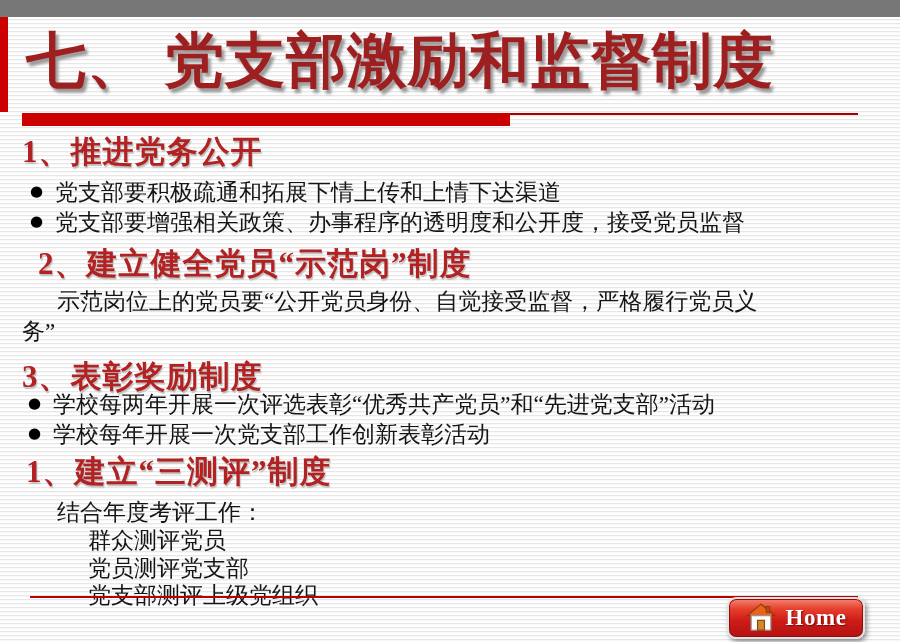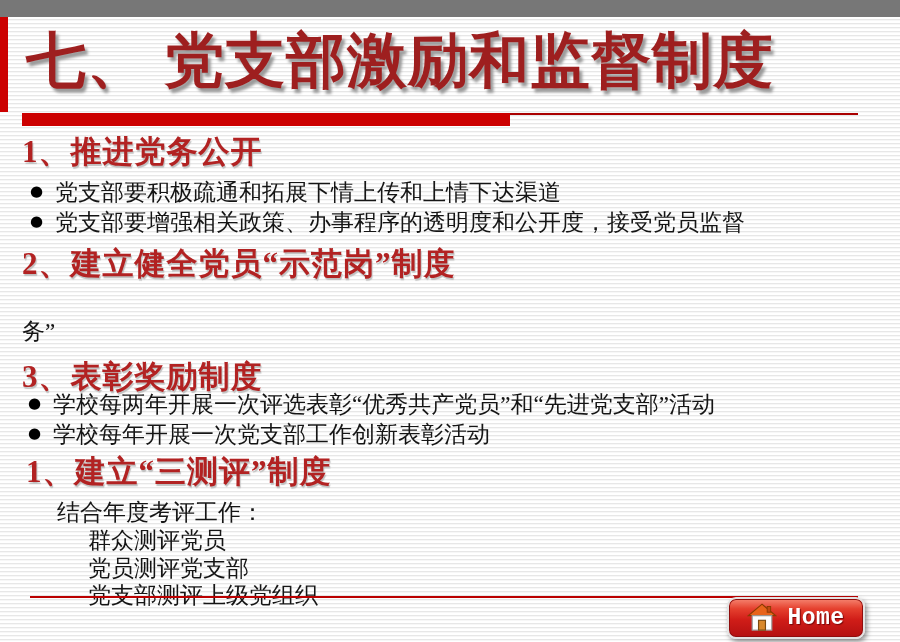--- a/index.html
+++ b/index.html
@@ -28,21 +28,21 @@
   
   .rule-thick{left:22px;top:96px;width:488px;height:13px;background:#cc0000;}
   .rule-thin{left:510px;top:96px;width:348px;height:2px;background:#aa0000;}
   
   .h{
     font-size:31px;font-weight:bold;color:#b22222;
     white-space:nowrap;letter-spacing:1px;
     text-shadow:1px 2px 1px #c0c0c0;
   }
   .h1{left:22px;top:114px;}
-  .h2{left:22px;top:226px;}
+  .h2{left:38px;top:226px;}
   .h3{left:22px;top:339px;}
   .h4{left:26px;top:434px;}
   
   .body-line{font-size:23px;color:#151515;white-space:nowrap;}
   .bullet-row{display:flex;align-items:flex-start;}
   .bullet-mark{
     font-size:15px;color:#000;line-height:23px;
     margin-right:12px;margin-top:3px;
     font-family:"DejaVu Sans",sans-serif;
   }
@@ -63,21 +63,21 @@
     left:727px;top:580px;width:138px;height:42px;
     border-radius:9px;
     border:2px solid #e3e3e3;
     box-shadow:2px 3px 5px rgba(60,60,60,.55), inset 0 0 0 1px #8f0d0d;
     background:linear-gradient(180deg,#f5836f 0%,#e5402e 26%,#d01d18 55%,#b31011 100%);
     display:flex;align-items:center;justify-content:center;
     cursor:pointer;z-index:4;box-sizing:border-box;
   }
   .home-label{
     color:#ffffff;font-size:23px;font-weight:bold;
-    font-family:Liberation Mono, monospace;
+    font-family:Liberation Serif, serif;
     text-shadow:1px 1px 1px #7a0808;
     margin-left:10px;letter-spacing:.5px;
   }
   .home-icon{width:30px;height:30px;flex:0 0 auto;}
 </style>
 </head>
 <body>
 
 <div class="slide">
 
@@ -92,20 +92,21 @@
   <div class="abs bullet-row b1">
     <span class="bullet-mark">●</span>
     <span class="body-line">党支部要积极疏通和拓展下情上传和上情下达渠道</span>
   </div>
   <div class="abs bullet-row b2">
     <span class="bullet-mark">●</span>
     <span class="body-line">党支部要增强相关政策、办事程序的透明度和公开度，接受党员监督</span>
   </div>
 
   <div class="abs h h2">2、建立健全党员“示范岗”制度</div>
+  <div class="abs body-line p1">示范岗位上的党员要“公开党员身份、自觉接受监督，严格履行党员义</div>
   <div class="abs body-line p2">务”</div>
 
   <div class="abs h h3">3、表彰奖励制度</div>
   <div class="abs bullet-row b3">
     <span class="bullet-mark">●</span>
     <span class="body-line">学校每两年开展一次评选表彰“优秀共产党员”和“先进党支部”活动</span>
   </div>
   <div class="abs bullet-row b4">
     <span class="bullet-mark">●</span>
     <span class="body-line">学校每年开展一次党支部工作创新表彰活动</span>

